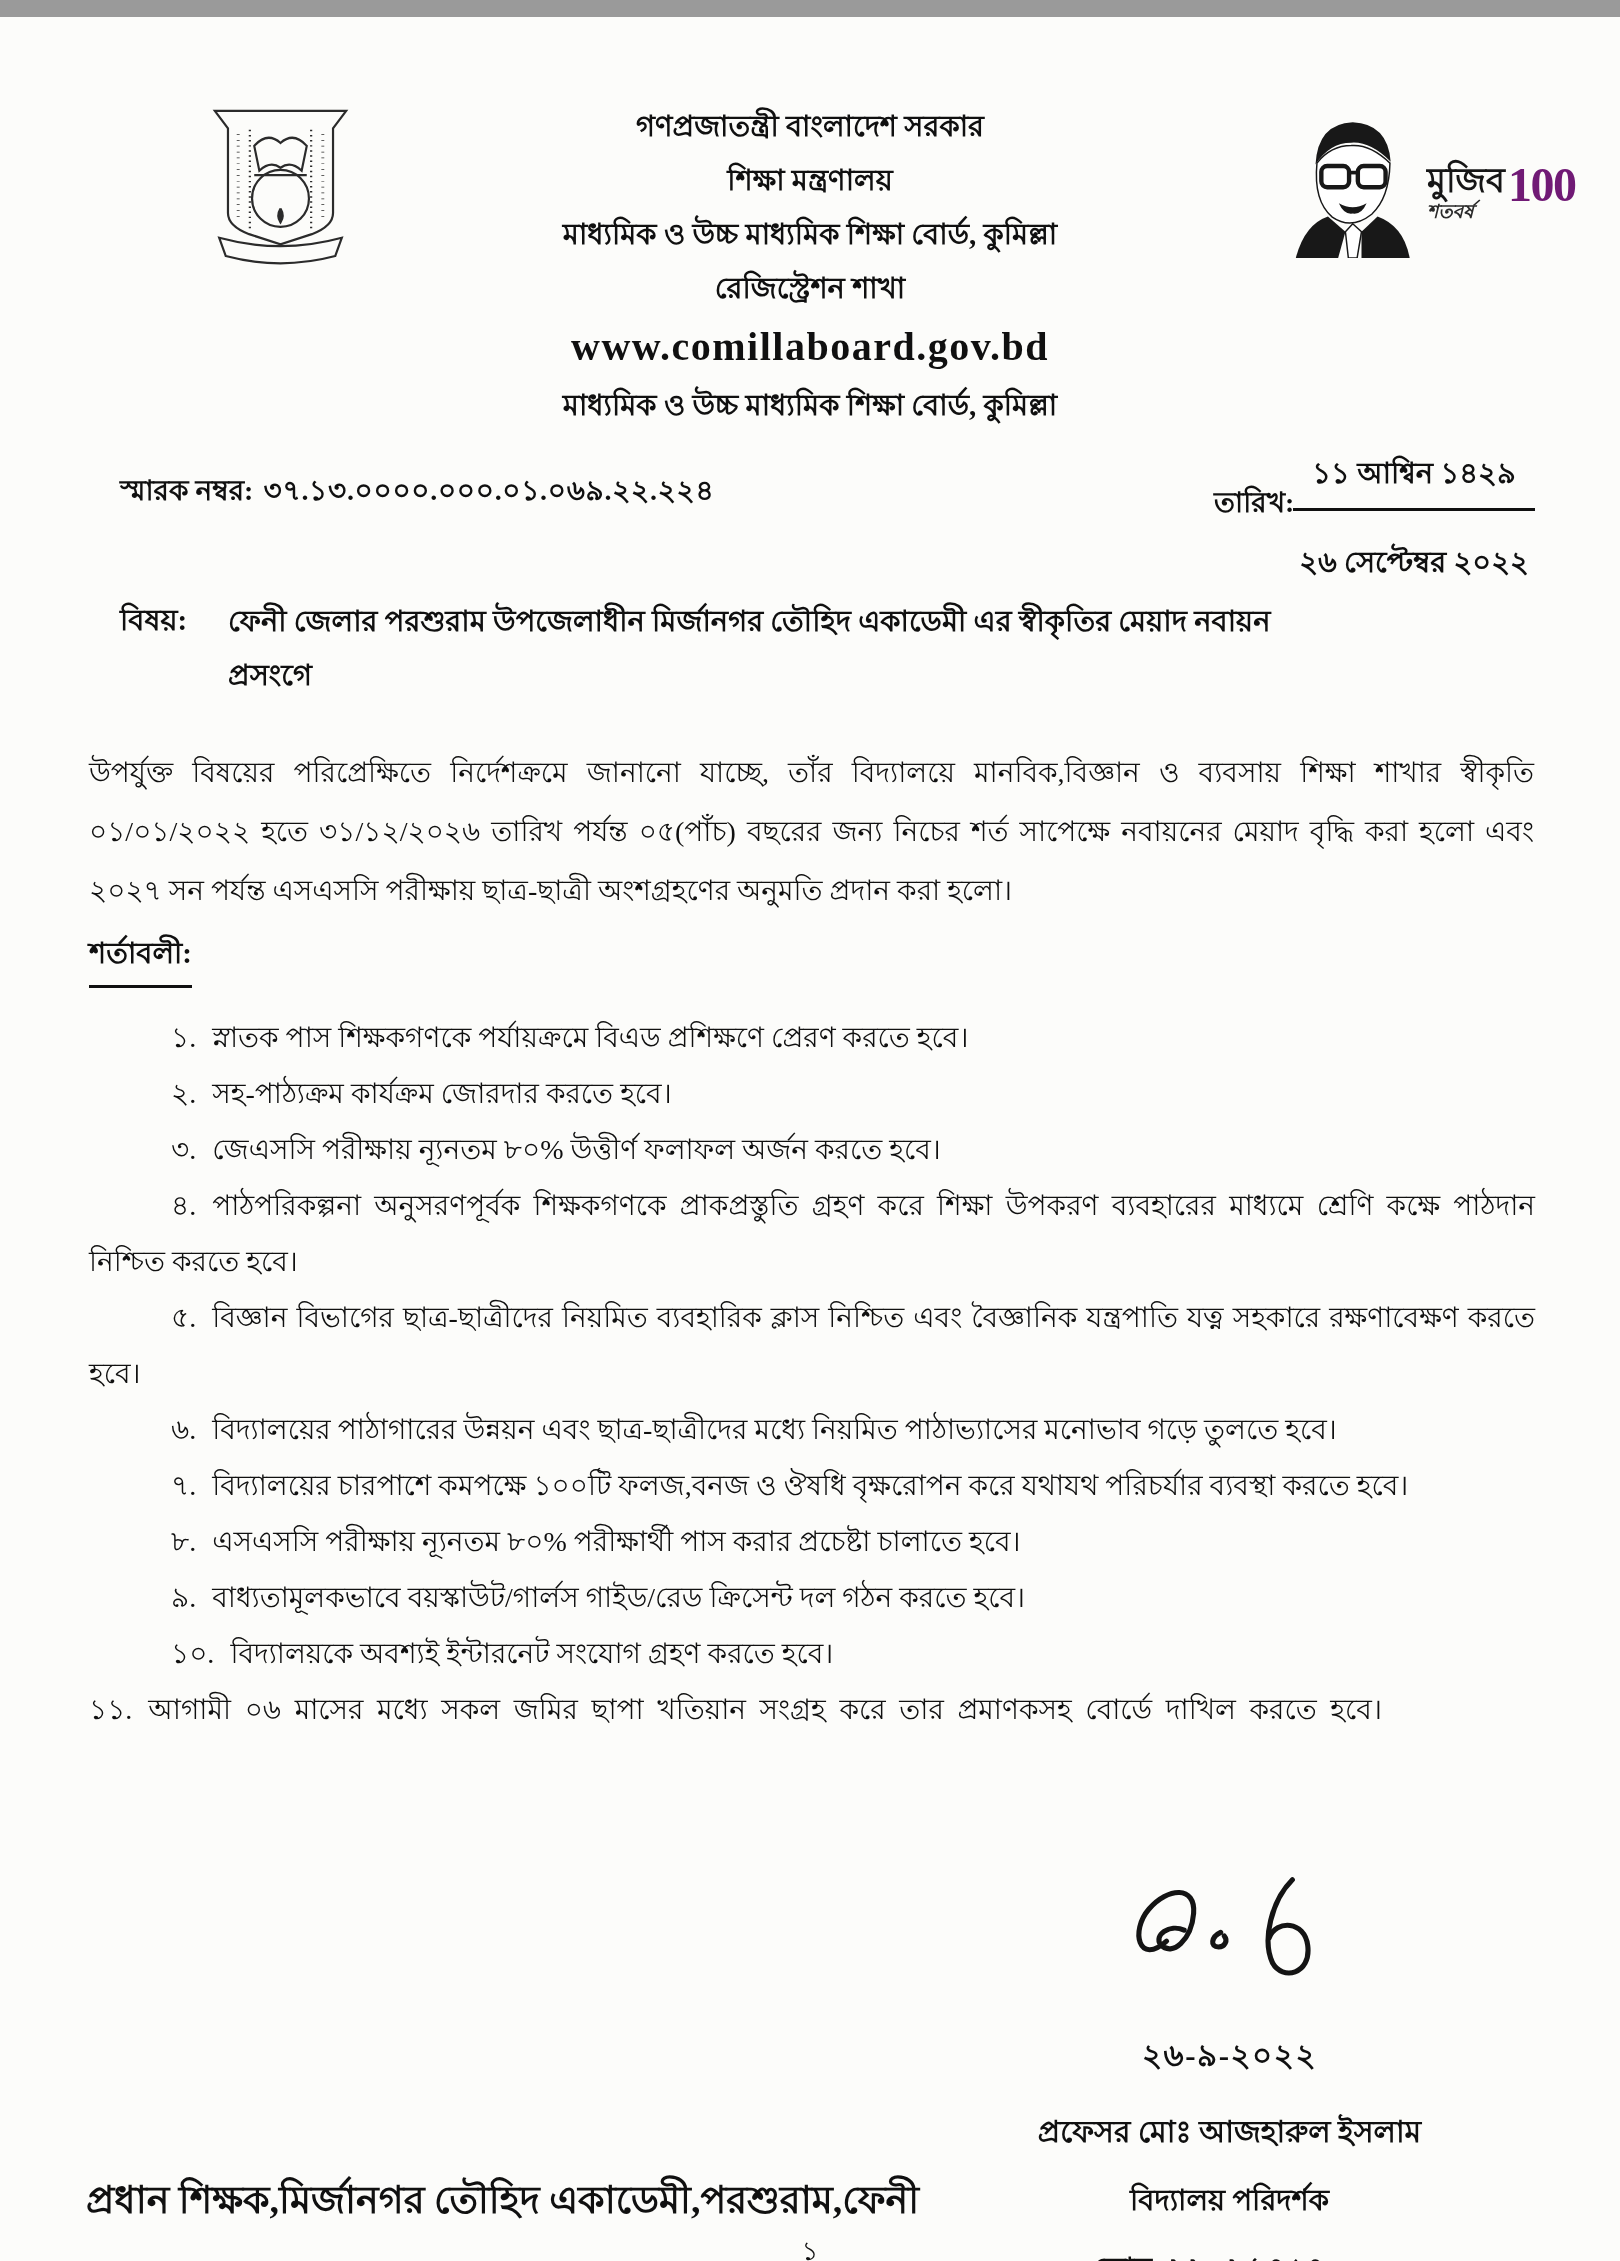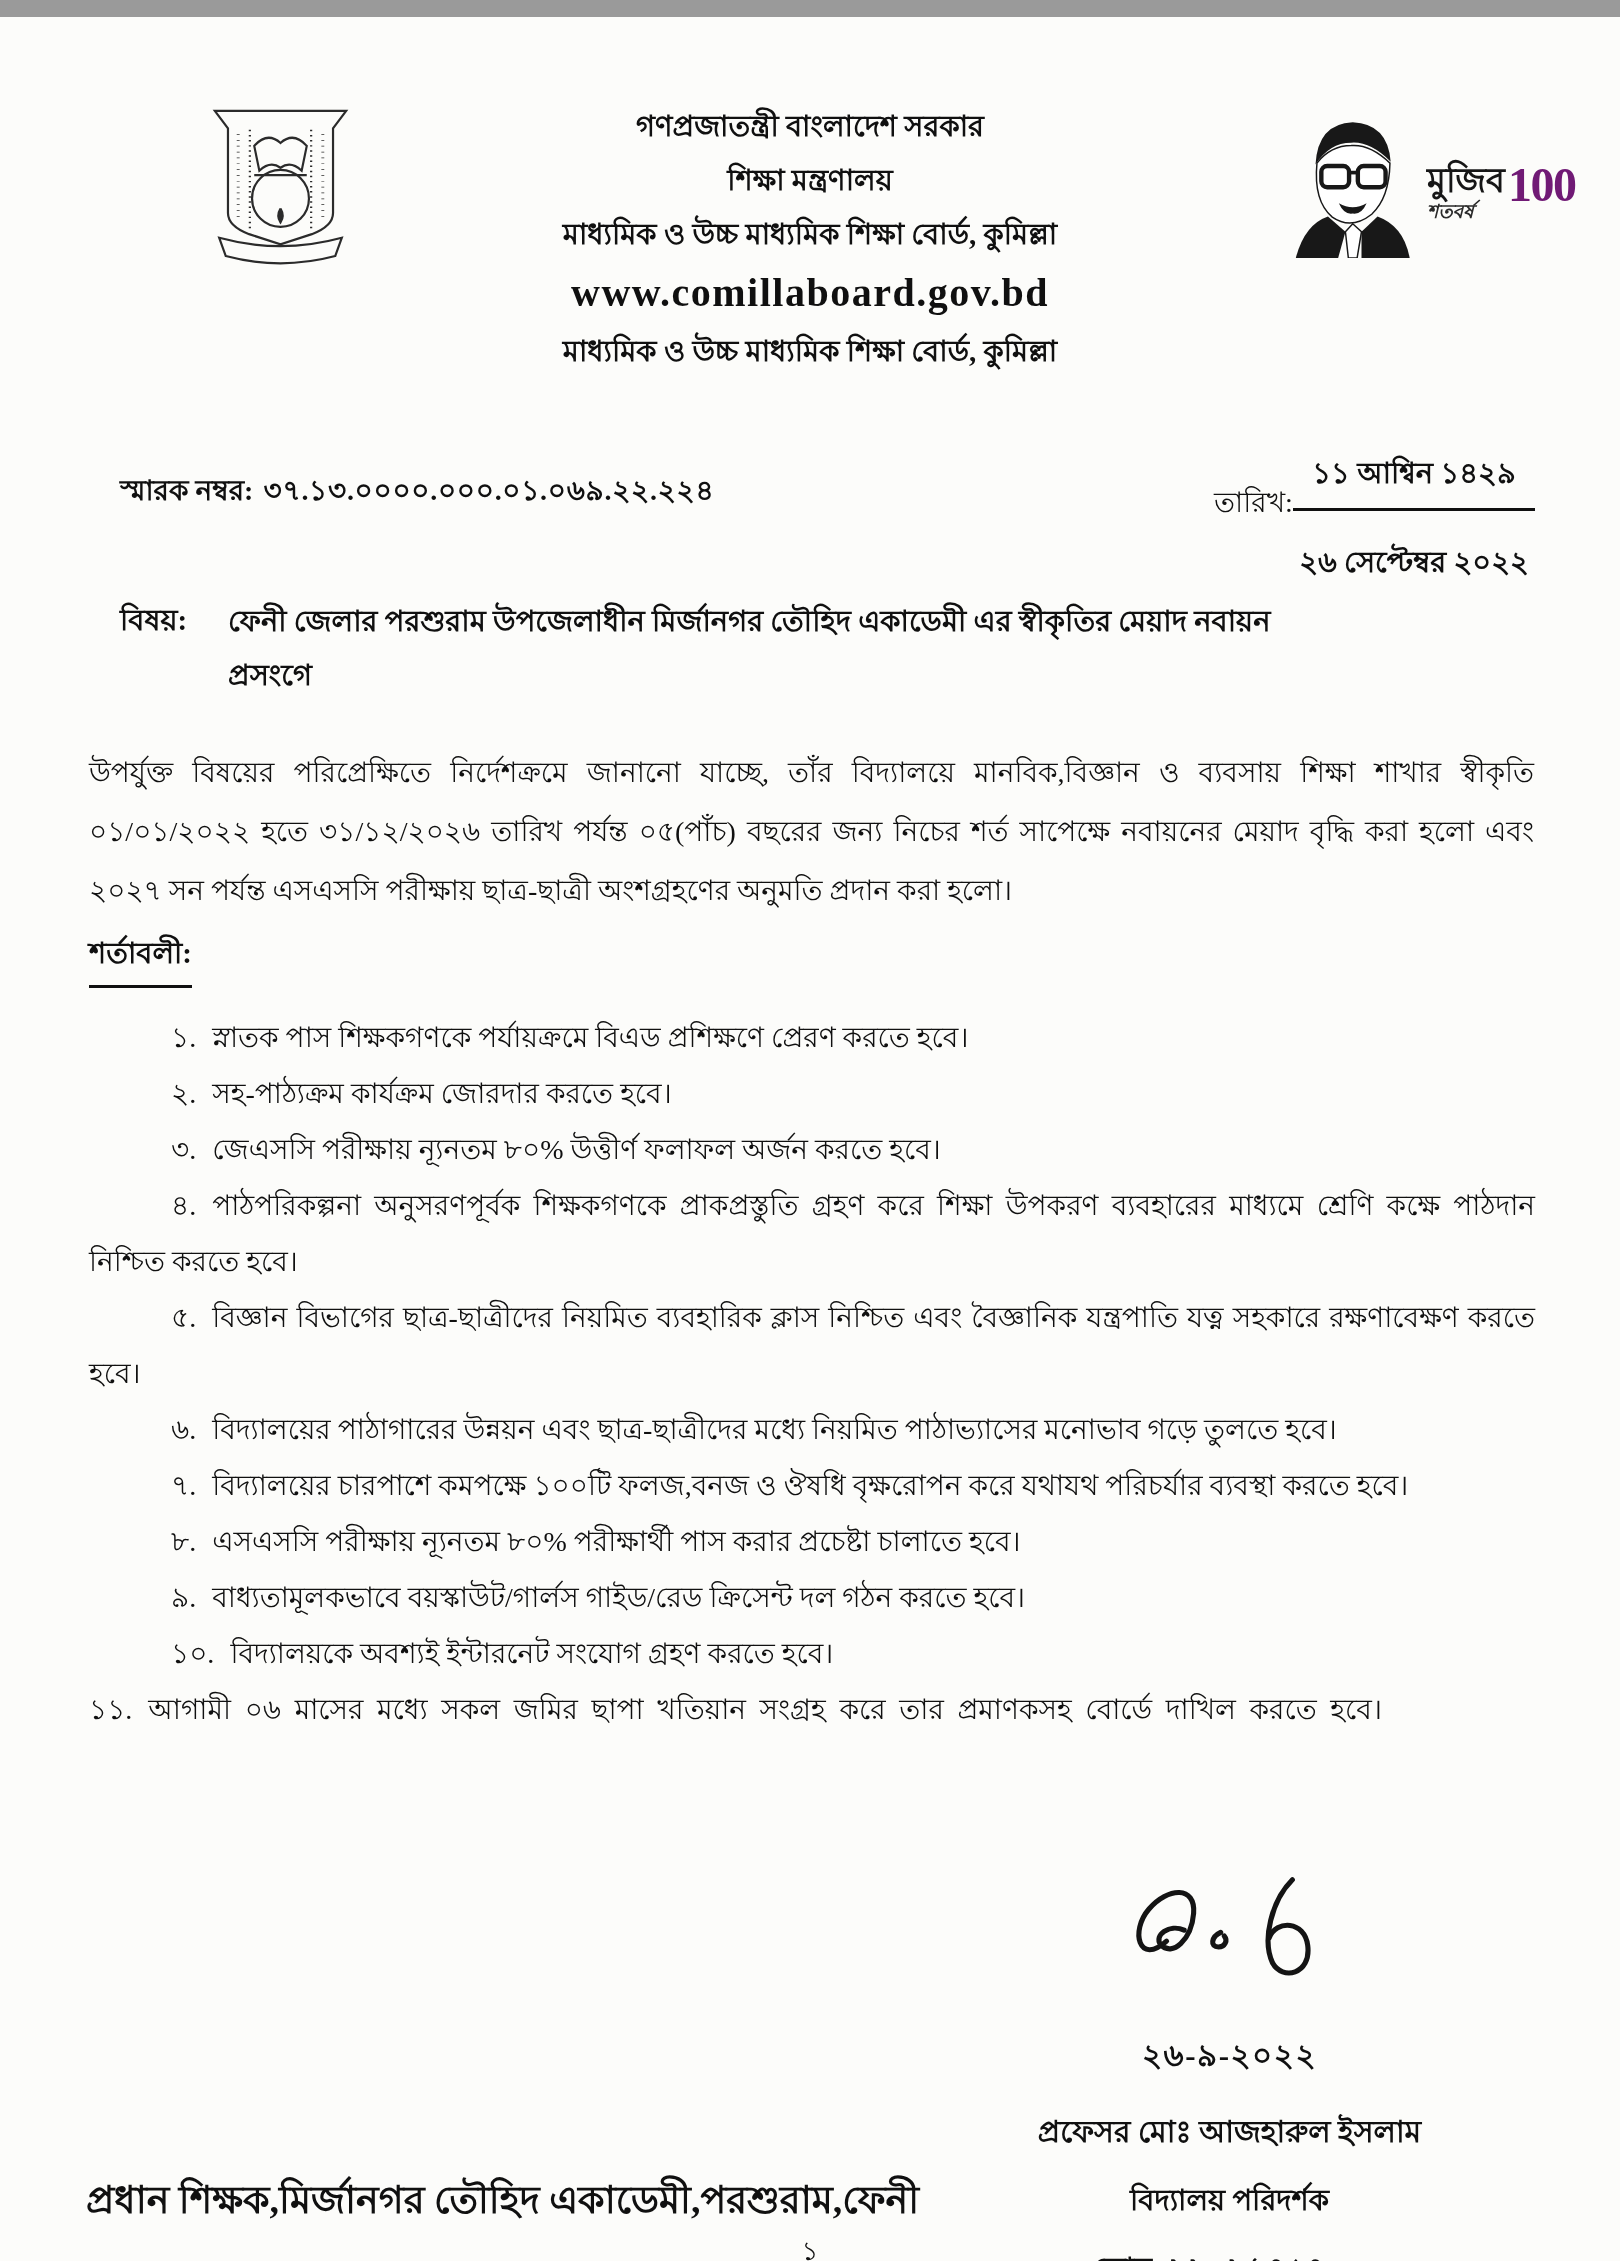--- a/index.html
+++ b/index.html
@@ -29,21 +29,21 @@
   .mujib-text { position:absolute; left:152px; top:50px; width:88px; }
   .mujib-word { font-size:34px; font-weight:bold; color:#161616; line-height:37px; }
   .mujib-sub  { font-size:19px; font-weight:bold; color:#2a2a2a; line-height:25px;font-style:italic; }
   .mujib-100  { position:absolute; left:233px; top:45px; font-size:48px; font-weight:bold;
                 color:#701a75; letter-spacing:-1.5px; }
 
   
   .memo-row { position:absolute; left:120px; top:452px; font-size:28px; font-weight:bold; }
   .memo-row .memo-number { margin-left:10.2px; letter-spacing:0.7px; }
   .date-block { position:absolute; right:85px; top:433px; width:315px; }
-  .date-label { position:absolute; left:-5.9px; top:31px; font-size:28px; font-weight:normal; }
+  .date-label { position:absolute; left:-5.9px; top:31px; font-size:28px; font-weight:bold; }
   .date-bn {
     margin-left:73px; font-size:29px; font-weight:bold; text-align:center;
     border-bottom:3.7px solid #101010; padding:0 4.4px 8.8px 4.4px;font-family:Liberation Serif, serif;
   }
   .date-en { margin-left:73px; font-size:29px; font-weight:bold; text-align:center; margin-top:28px; }
 
   
   .subject-label { position:absolute; left:120px; top:580px; font-size:29px; font-weight:bold; }
   .subject-text  { position:absolute; left:228px; top:577px; width:1308px;
                    font-size:29px; font-weight:bold; line-height:54px; }
@@ -95,20 +95,21 @@
         <path d="M98 142 q-6 10 0 19 q6 -9 0 -19" fill="#2b2b2b"></path>
         <path d="M14 182 Q98 205 182 182 L173 207 Q98 227 23 207 Z"></path>
       </g>
     </svg>
   </div>
 
   <div class="hdr">
     <div>গণপ্রজাতন্ত্রী বাংলাদেশ সরকার</div>
     <div>শিক্ষা মন্ত্রণালয়</div>
     <div>মাধ্যমিক ও উচ্চ মাধ্যমিক শিক্ষা বোর্ড, কুমিল্লা</div>
+    <div>রেজিস্ট্রেশন শাখা</div>
     <div class="website">www.comillaboard.gov.bd</div>
     <div>মাধ্যমিক ও উচ্চ মাধ্যমিক শিক্ষা বোর্ড, কুমিল্লা</div>
   </div>
 
   <div class="mujib">
     <svg viewBox="0 0 210 200" width="154" height="146">
       <path d="M55 72 Q58 16 106 14 Q154 16 158 68 Q130 40 104 42 Q74 42 55 72 Z" fill="#181818"></path>
       <path d="M57 70 Q52 122 78 144 Q104 162 132 140 Q156 118 157 70 Q130 44 104 46 Q76 46 57 70 Z" fill="#ffffff" stroke="#181818" stroke-width="2"></path>
       <rect x="63" y="74" width="38" height="29" rx="8" fill="none" stroke="#181818" stroke-width="6"></rect>
       <rect x="113" y="74" width="38" height="29" rx="8" fill="none" stroke="#181818" stroke-width="6"></rect>

